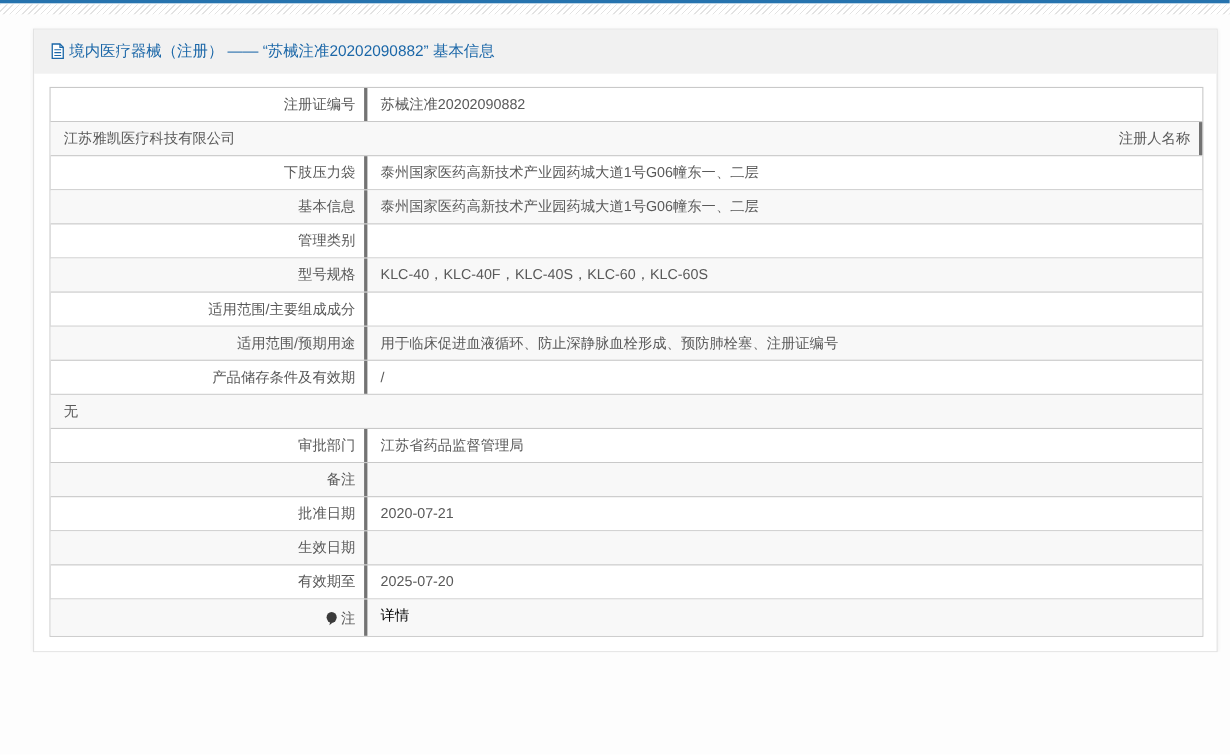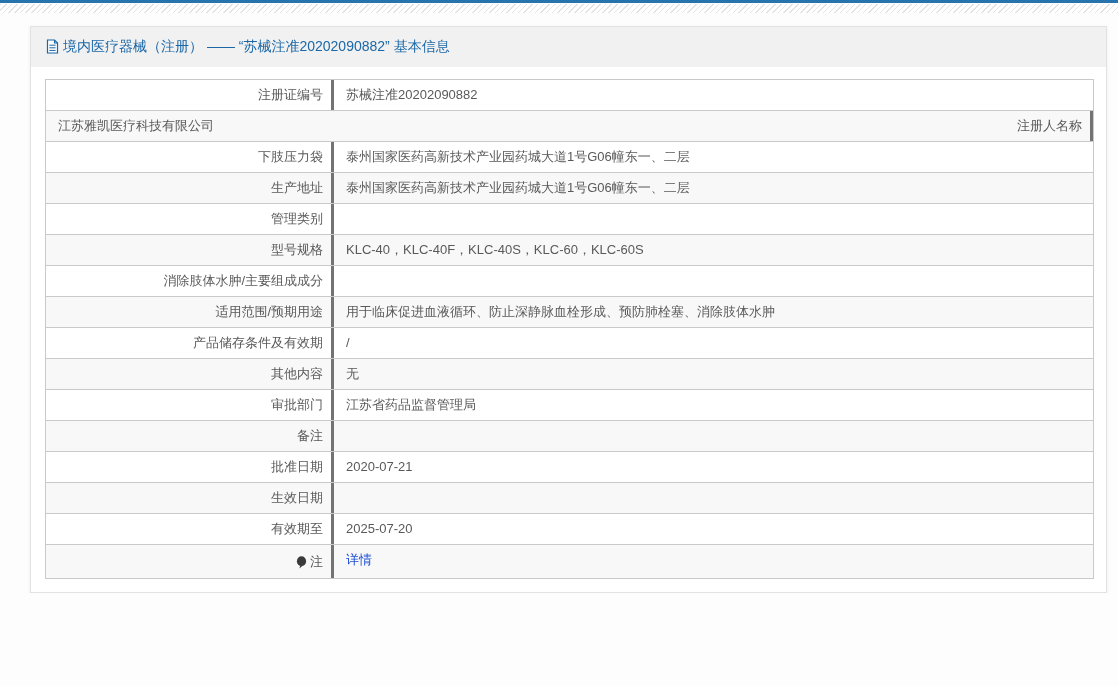--- a/index.html
+++ b/index.html
@@ -68,21 +68,21 @@
     align-items: center;
     gap: 3px;
   }
   .td.value {
     flex: 1;
     padding-left: 12px;
     padding-right: 16px;
   }
   .tr-note { min-height: 33px; }
   a.details-link {
-    color: #1d4ed8;
+    color: #000000;
     text-decoration: none;
     cursor: pointer;
   }
   .balloon-icon { display: inline-flex; margin-top: 1px; }
 </style>
 </head>
 <body>
 
 <div class="top-accent-bar"></div>
 <div class="hatch-band"></div>
@@ -110,43 +110,42 @@
     </div>
     <div class="tr">
       <div class="td value">江苏雅凯医疗科技有限公司</div>
       <div class="td label">注册人名称</div>
     </div>
     <div class="tr">
       <div class="td label">下肢压力袋</div>
       <div class="td value">泰州国家医药高新技术产业园药城大道1号G06幢东一、二层</div>
     </div>
     <div class="tr">
-      <div class="td label">生产地址</div>
+      <div class="td label">基本信息</div>
       <div class="td value">泰州国家医药高新技术产业园药城大道1号G06幢东一、二层</div>
     </div>
     <div class="tr">
       <div class="td label">管理类别</div>
     </div>
     <div class="tr">
       <div class="td label">型号规格</div>
       <div class="td value">KLC-40，KLC-40F，KLC-40S，KLC-60，KLC-60S</div>
     </div>
     <div class="tr">
-      <div class="td label">消除肢体水肿/主要组成成分</div>
+      <div class="td label">适用范围/主要组成成分</div>
     </div>
     <div class="tr">
       <div class="td label">适用范围/预期用途</div>
-      <div class="td value">用于临床促进血液循环、防止深静脉血栓形成、预防肺栓塞、消除肢体水肿</div>
+      <div class="td value">用于临床促进血液循环、防止深静脉血栓形成、预防肺栓塞、注册证编号</div>
     </div>
     <div class="tr">
       <div class="td label">产品储存条件及有效期</div>
       <div class="td value">/</div>
     </div>
     <div class="tr">
-      <div class="td label">其他内容</div>
       <div class="td value">无</div>
     </div>
     <div class="tr">
       <div class="td label">审批部门</div>
       <div class="td value">江苏省药品监督管理局</div>
     </div>
     <div class="tr">
       <div class="td label">备注</div>
       <div class="td value"></div>
     </div>

